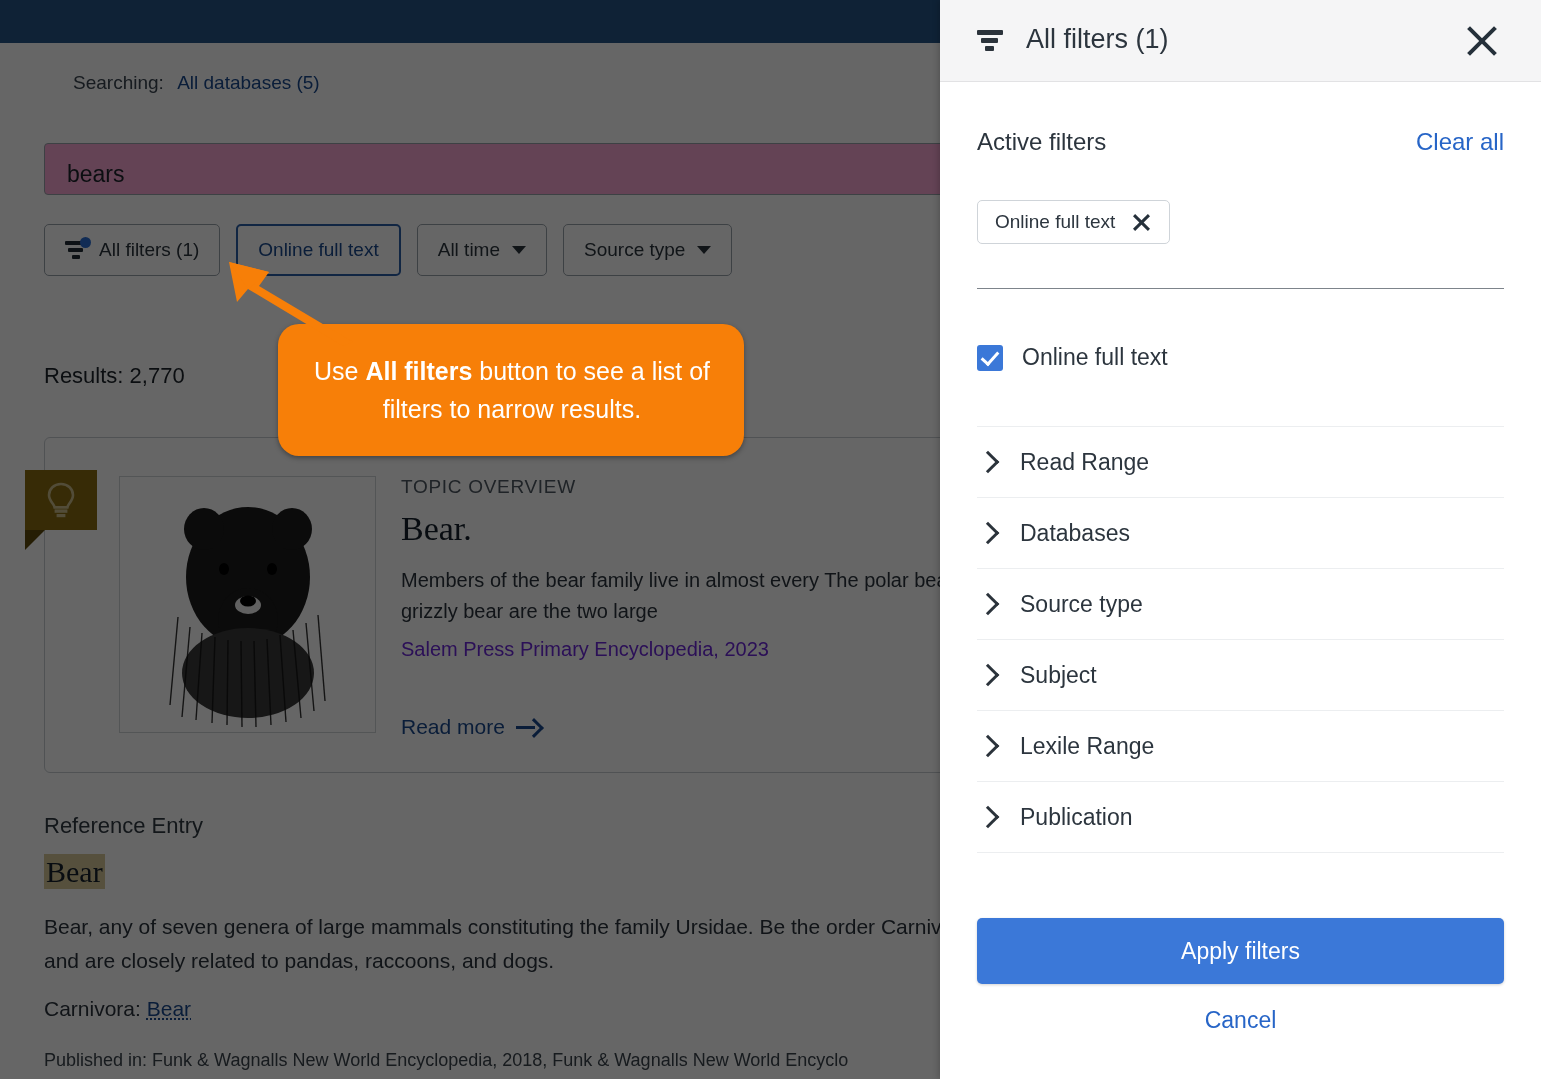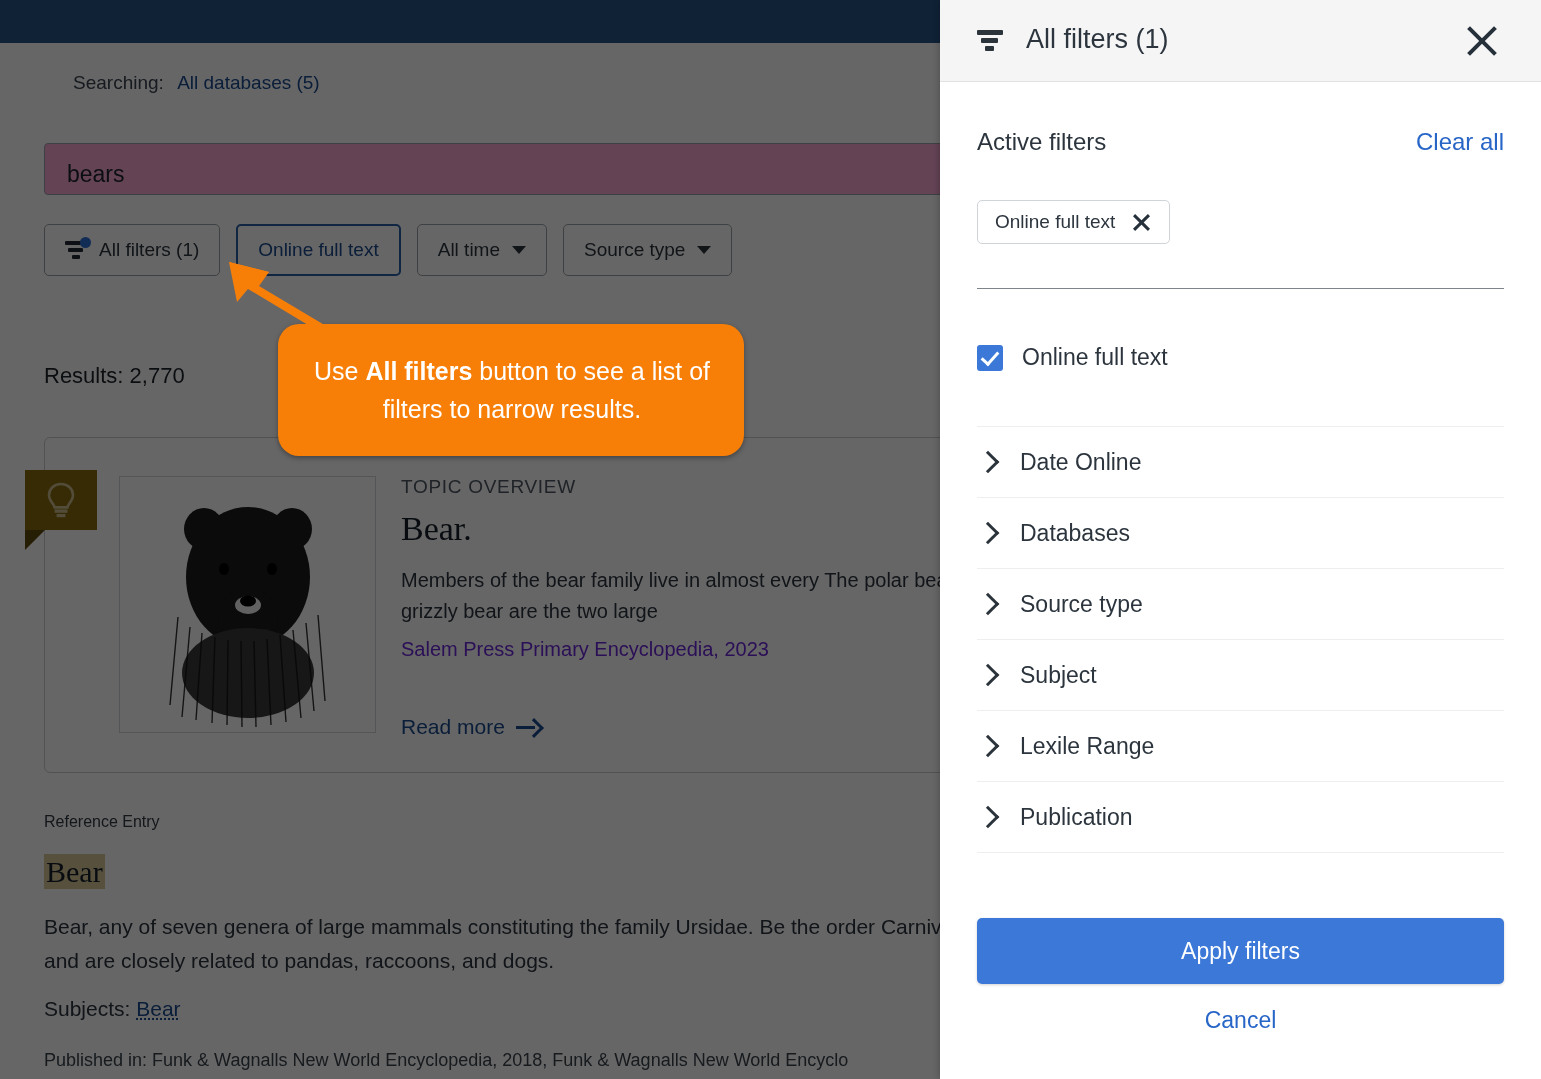--- a/index.html
+++ b/index.html
@@ -232,21 +232,21 @@
     content:"";position:absolute;left:0;top:7px;width:19px;height:3px;background:#1a4a8f;
   }
   .arrow-r:after{
     content:"";position:absolute;right:0;top:2px;width:11px;height:11px;
     border-top:3px solid #1a4a8f;border-right:3px solid #1a4a8f;transform:rotate(45deg);
   }
 
   .ref-type {
     position: absolute;
     left: 44px; top: 813px;
-    font-size: 16px;
+    font-size: 22px;
     color: #313a43;
     z-index: 6;
   }
   .ref-title {
     position: absolute;
     left: 44px; top: 855px;
     font-family: "Liberation Serif", serif;
     font-size: 30px;
     color: #15202b;
     z-index: 6;
@@ -582,21 +582,21 @@
         <span class="arrow-r"></span>
       </div>
     </div>
 
     <div class="ref-type">Reference Entry</div>
     <div class="ref-title">
       <span class="hl">Bear</span>
     </div>
     <div class="ref-desc">Bear, any of seven genera of large mammals constituting the family Ursidae. Be the order Carnivora and are closely related to pandas, raccoons, and dogs.</div>
     <div class="ref-subj">
-      <span>Subjects:</span>
+      <span>Carnivora:</span>
       <a href="#">Bear</a>
     </div>
     <div class="ref-pub">Published in: Funk &amp; Wagnalls New World Encyclopedia, 2018, Funk &amp; Wagnalls New World Encyclo</div>
   </div>
 
   <div class="dim"></div>
 
   <div class="arrow-wrap">
     <svg width="140" height="90" viewBox="0 0 140 90">
       <path d="M138 84 L44 28 L54 14 L14 4 L22 44 L33 31 L128 88 Z" fill="#f77f08"></path>
@@ -635,21 +635,21 @@
     <div class="hr-strong"></div>
 
     <div class="cb-row">
       <span class="cbox"></span>
       <span class="cb-label">Online full text</span>
     </div>
 
     <div class="facets">
       <div class="facet">
         <span class="chev-r"></span>
-        <span class="facet-label">Date Online</span>
+        <span class="facet-label">Read Range</span>
       </div>
       <div class="facet">
         <span class="chev-r"></span>
         <span class="facet-label">Databases</span>
       </div>
       <div class="facet">
         <span class="chev-r"></span>
         <span class="facet-label">Source type</span>
       </div>
       <div class="facet">

